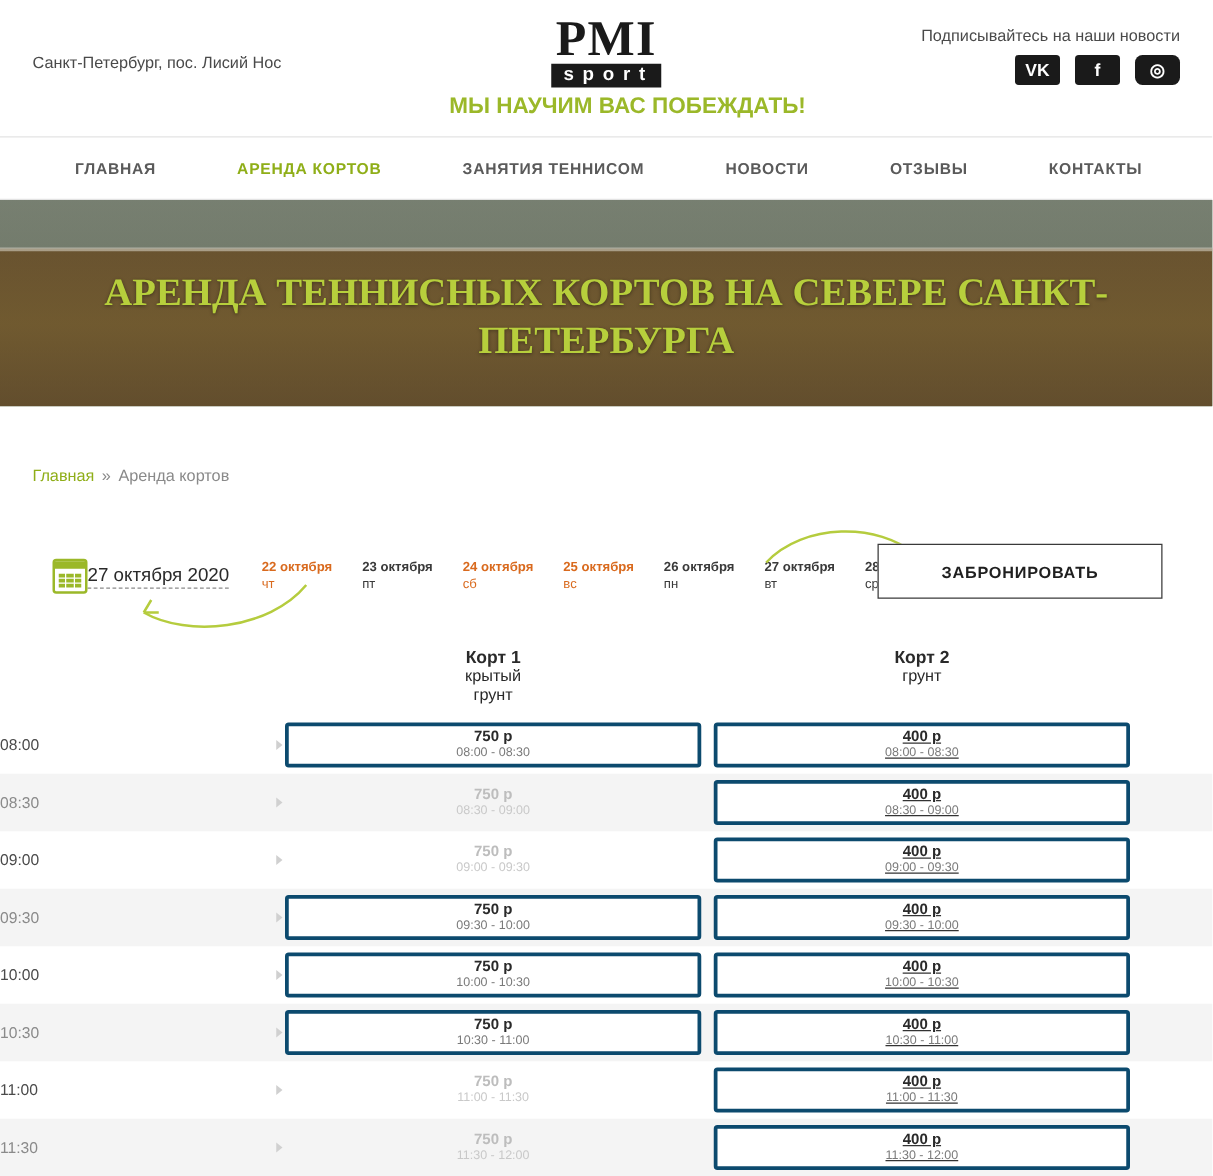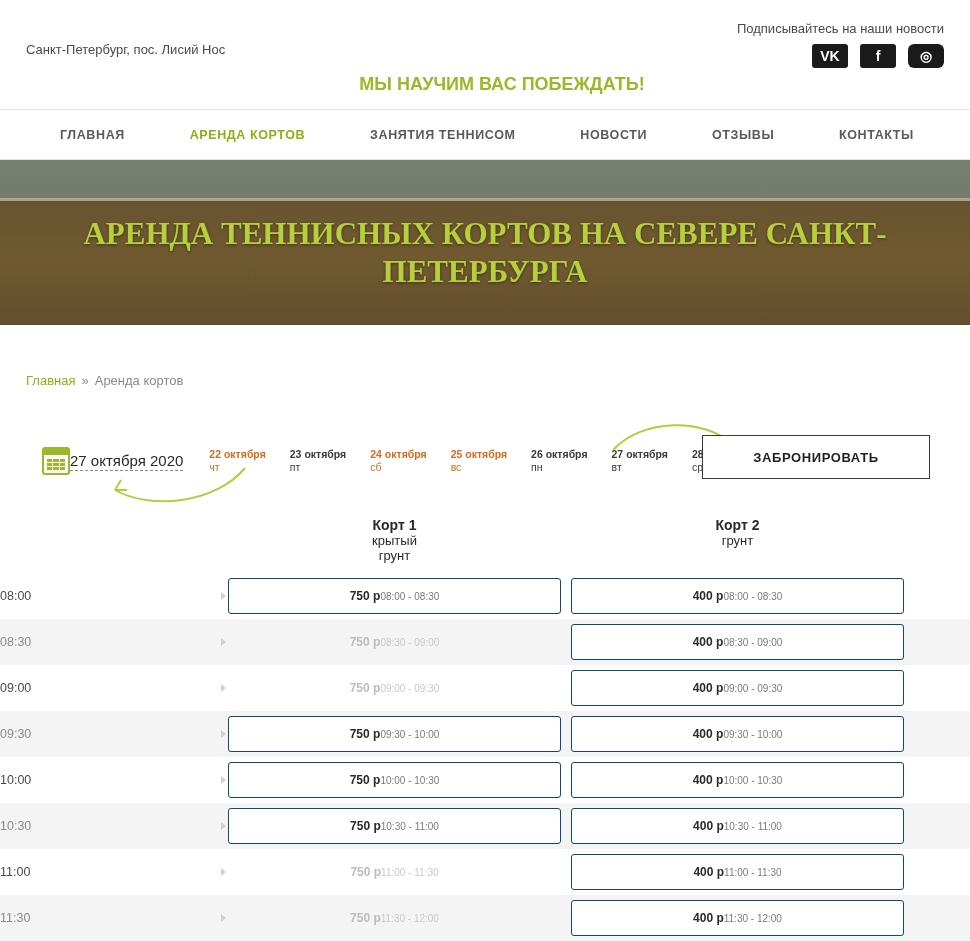--- a/index.html
+++ b/index.html
@@ -261,31 +261,31 @@
     width: 228px;
     text-align: left;
     padding-right: 62px;
     font-size: 12.5px;
     color: #4a4a4a;
   }
   .row.alt .time { color: #8a8a8a; }
   .slot {
     width: 333px;
     height: 36px;
-    border: 1px solid #0c4a6e;
+    border: 3px solid #0c4a6e;
     border-radius: 3px;
     background: #ffffff;
     display: flex;
-    flex-direction: row;
+    flex-direction: column;
     align-items: center;
     justify-content: center;
     line-height: 13px;
     cursor: pointer;
   }
-  .slot.second { margin-left: 10px; }
+  .slot.second { margin-left: 10px; text-decoration: underline; }
   .slot .price { font-size: 12px; font-weight: bold; color: #2a2a2a; }
   .slot .range { font-size: 10px; color: #7a7a7a; }
   .slot.disabled {
     border-color: transparent;
     background: transparent;
     cursor: default;
   }
   .slot.disabled .price { color: #bdbdbd; }
   .slot.disabled .range { color: #c9c9c9; }
   .tick {
@@ -296,20 +296,24 @@
     border-bottom: 4px solid transparent;
     border-left: 5px solid #d0d0d0;
   }
 </style>
 </head>
 <body>
 
 <div class="header">
   <div class="city">Санкт-Петербург, пос. Лисий Нос</div>
 
+  <div class="logo-wrap">
+    <div class="logo-pmi">PMI</div>
+    <div class="logo-sport">sport</div>
+  </div>
 
   <div class="slogan">МЫ НАУЧИМ ВАС ПОБЕЖДАТЬ!</div>
 
   <div class="subscribe">Подписывайтесь на наши новости</div>
 
   <div class="socials">
     <div class="soc vk">VK</div>
     <div class="soc fb">f</div>
     <div class="soc ig">◎</div>
   </div>

